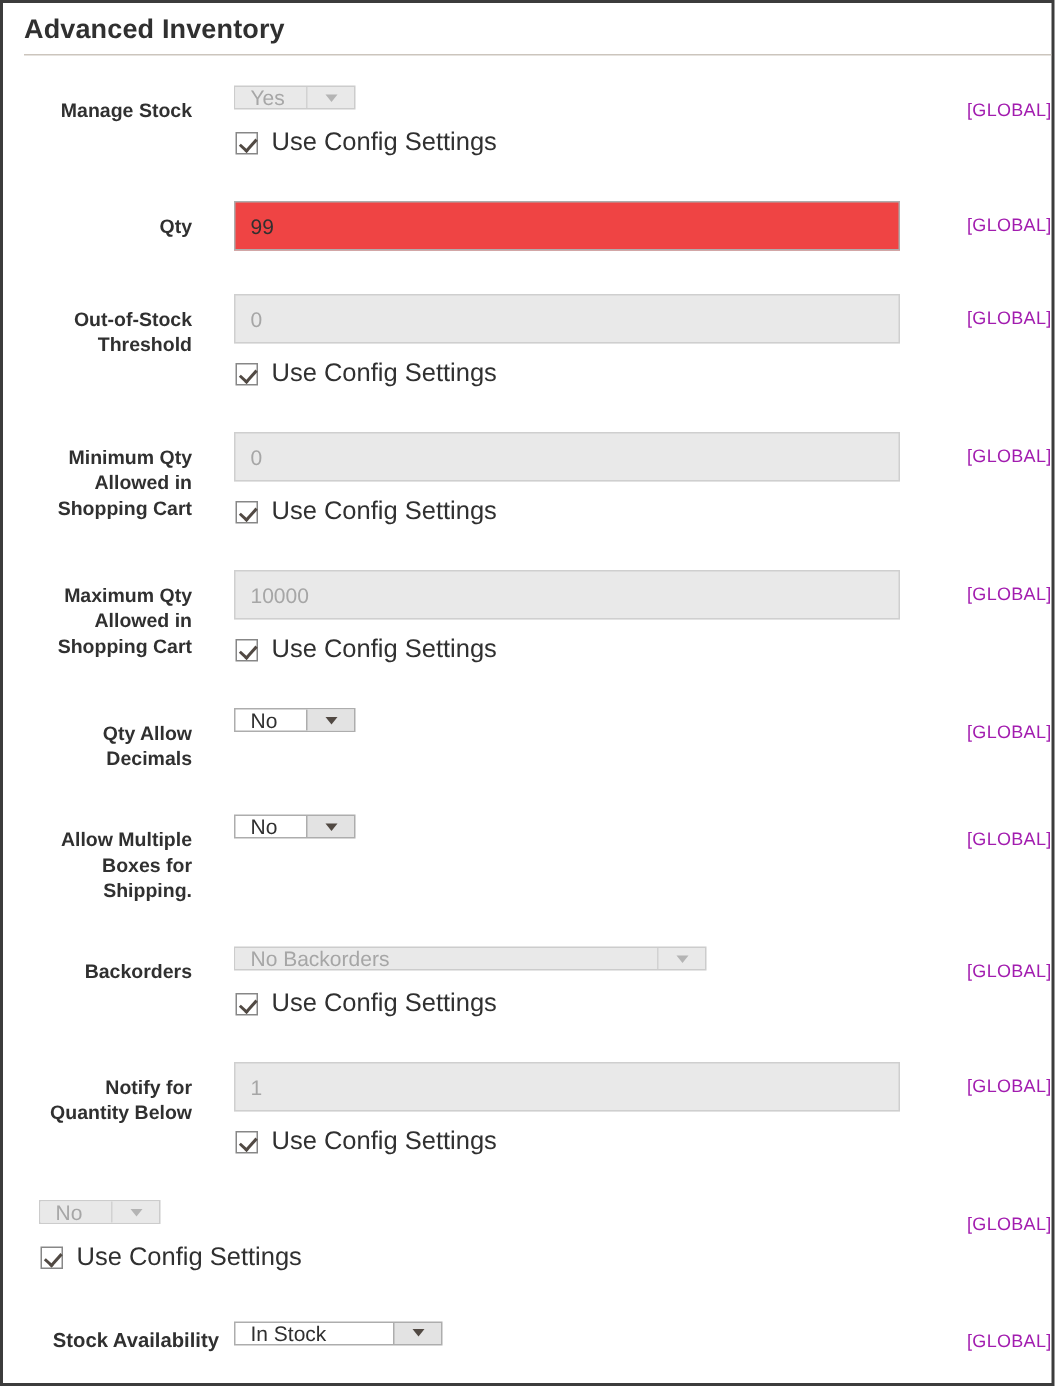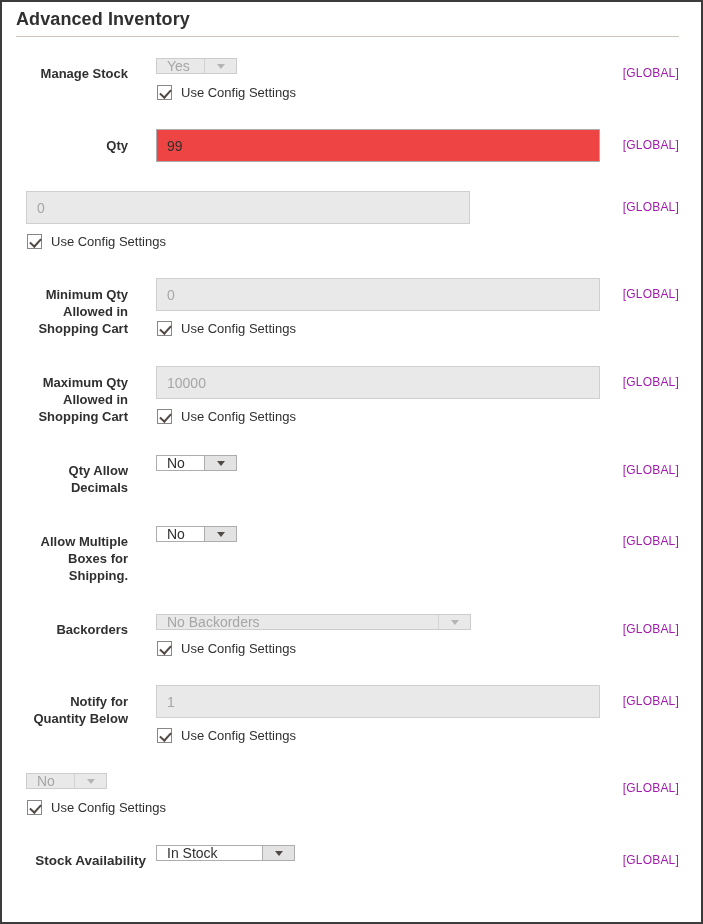--- a/index.html
+++ b/index.html
@@ -4,41 +4,41 @@
 <style>
   * { box-sizing: border-box; margin: 0; padding: 0; }
   html, body { width: 703px; height: 924px; }
   body {
     font-family: "Liberation Sans", "DejaVu Sans", sans-serif;
     background: #ffffff;
     border: 2px solid #3c3c3c;
     overflow: hidden;
     color: #303030;
   }
-  .panel { padding: 6px 22px 10px 14px; height: 100%; }
+  .panel { padding: 6px 0 10px 14px; height: 100%; }
 
   .panel-title {
     font-size: 18px;
     font-weight: bold;
     color: #303030;
     line-height: 22px;
     letter-spacing: .1px;
   }
   .title-divider {
     border: none;
     border-top: 1px solid #ccc5bd;
     margin: 6px 0 20px 0;
   }
 
   .form-row {
     display: flex;
     align-items: flex-start;
     margin-bottom: 29px;
   }
-  .form-row:last-child { margin-bottom: 0; }
+  .form-row:last-child { margin-bottom: 0; align-items: center; }
 
   .field-label {
     width: 130px;
     flex: 0 0 130px;
     text-align: right;
     font-size: 13px;
     font-weight: bold;
     color: #303030;
     padding-top: 8px;
     padding-right: 18px;
@@ -141,21 +141,21 @@
     content: "";
     position: absolute;
     left: 4px; top: 1px;
     width: 5px; height: 9px;
     border: solid #514943;
     border-width: 0 2px 2px 0;
     transform: rotate(42deg);
   }
   .cfg .cfg-label {
     margin-left: 9px;
-    font-size: 13px;
+    font-size: 17px;
     color: #303030;
   }
 </style>
 </head>
 <body>
 
 <div class="panel">
 
   <h1 class="panel-title">Advanced Inventory</h1>
   <hr class="title-divider">
@@ -179,20 +179,22 @@
 
   <div class="form-row">
     <div class="field-label">Qty</div>
     <div class="field-cell">
       <input class="text-input" type="text" value="99" style="">
     </div>
     <div class="scope-cell">[GLOBAL]</div>
   </div>
 
   <div class="form-row">
+    <div class="field-label">Out-of-Stock
+Threshold</div>
     <div class="field-cell">
       <input class="text-input" type="text" disabled="" value="0" style="">
       <label class="cfg">
         <input type="checkbox" checked="" style="">
         <span class="cfg-label">Use Config Settings</span>
       </label>
     </div>
     <div class="scope-cell">[GLOBAL]</div>
   </div>
 

